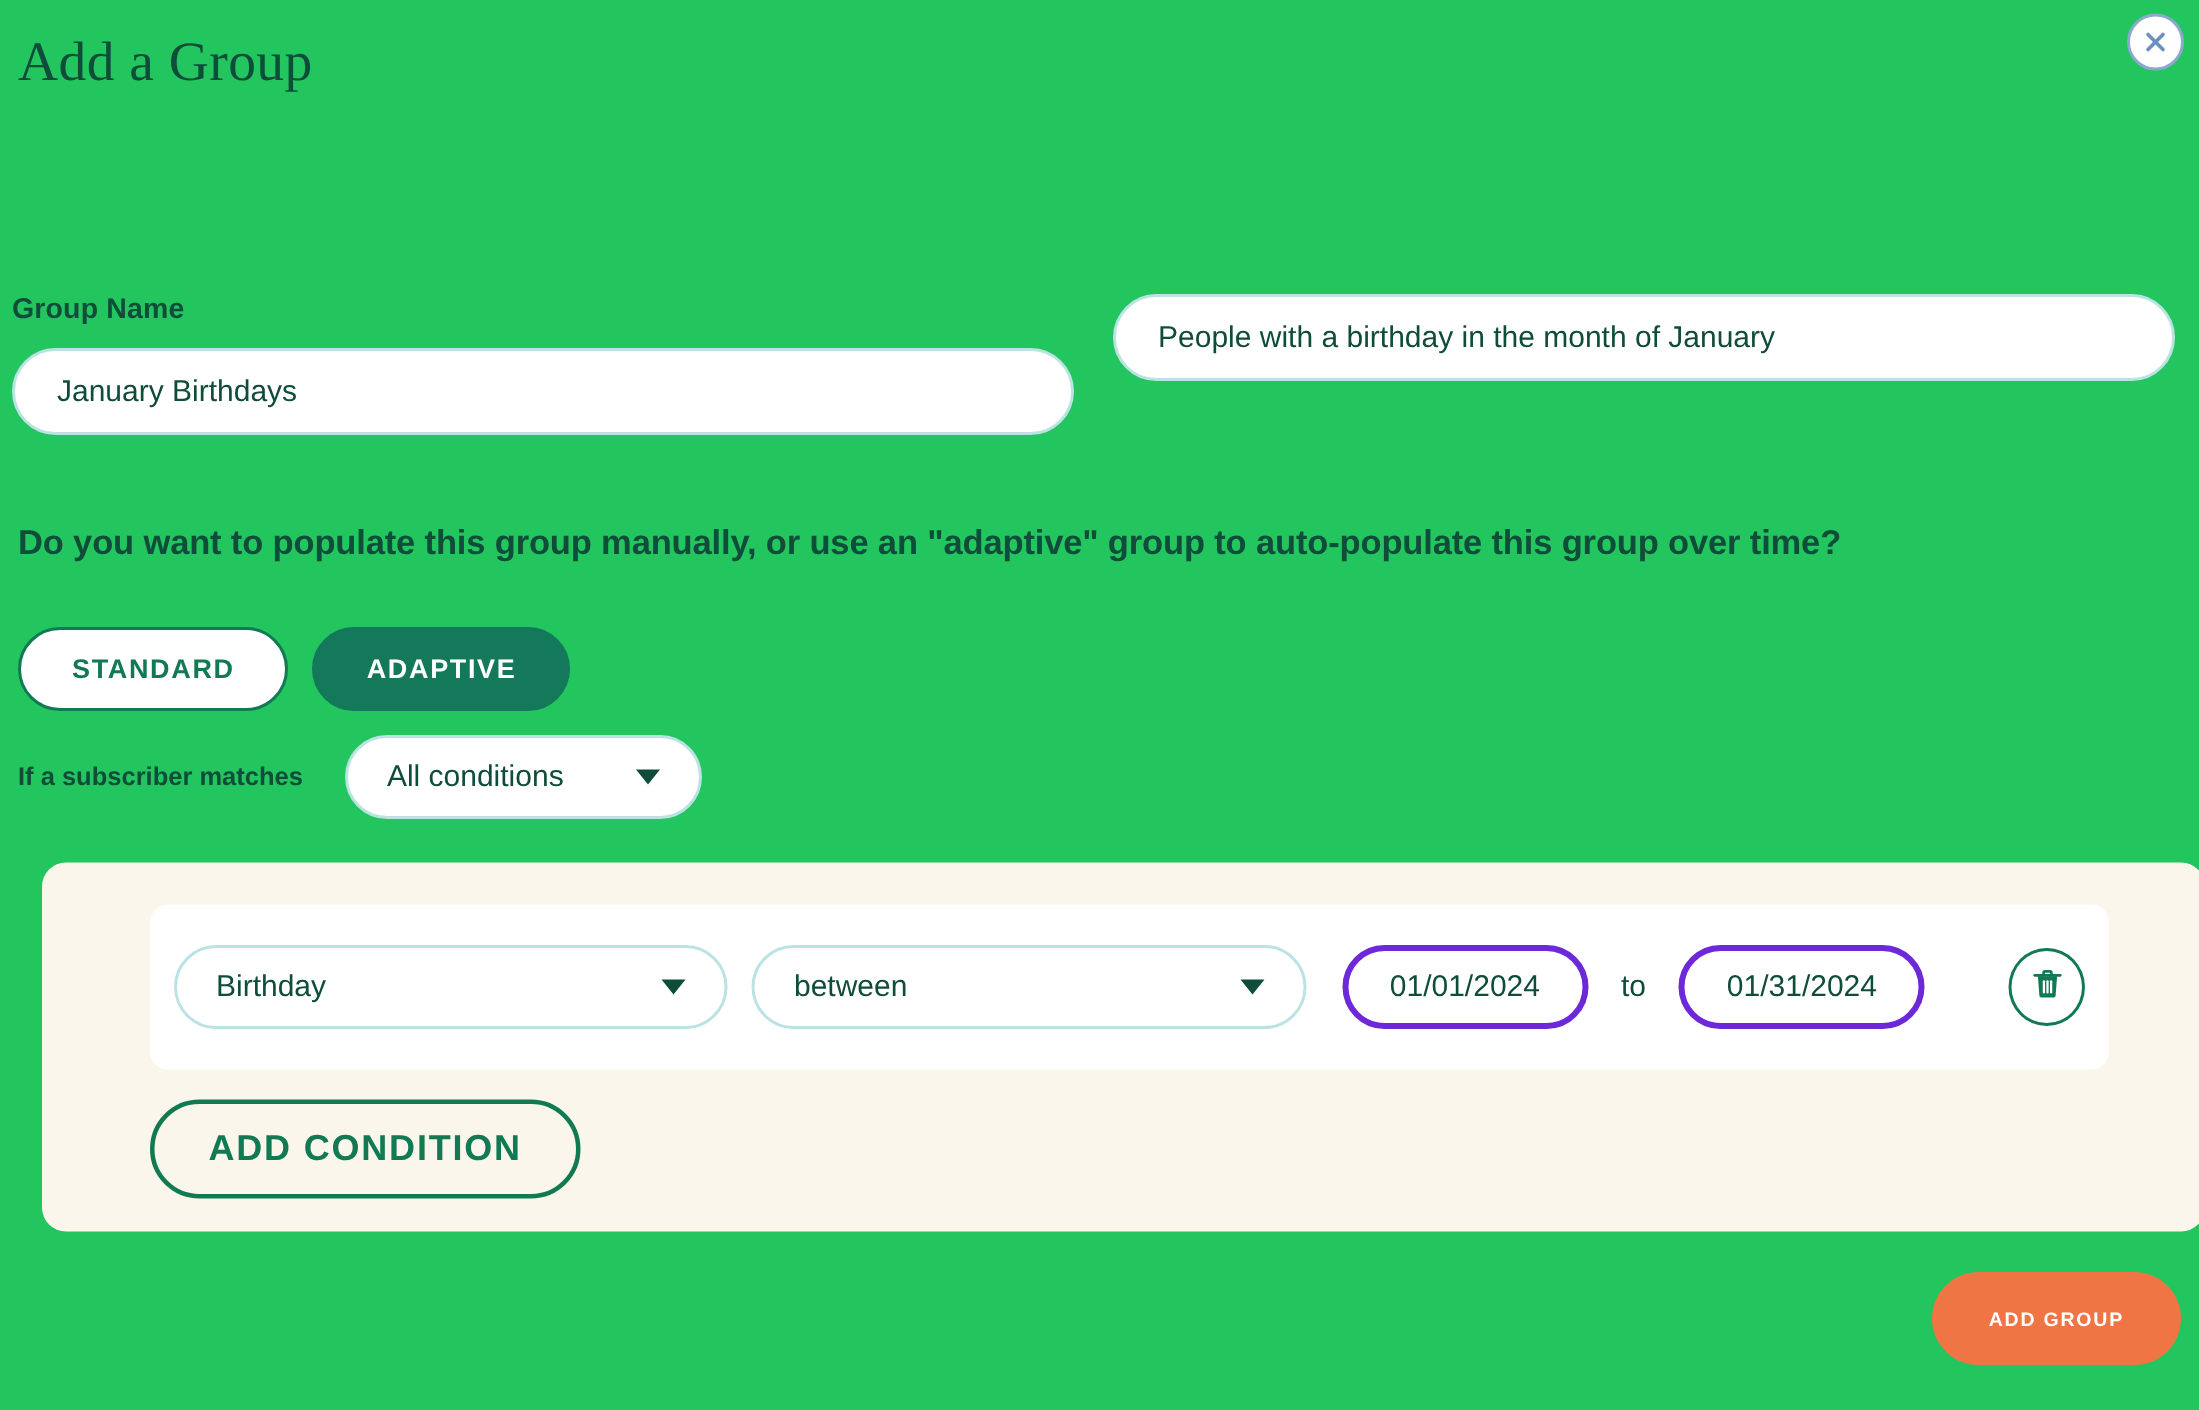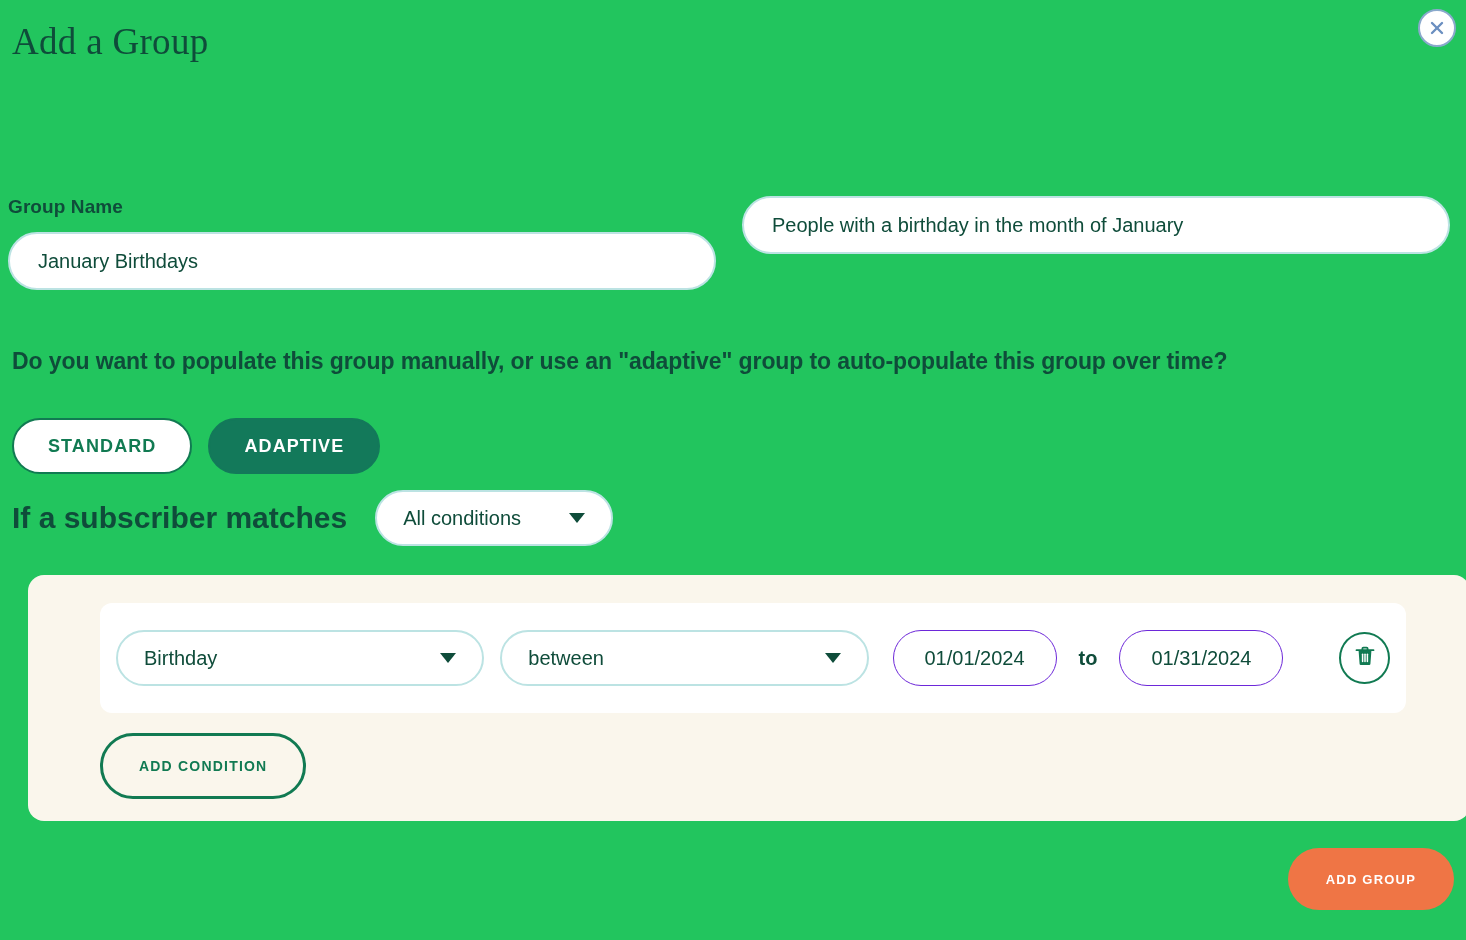--- a/index.html
+++ b/index.html
@@ -130,21 +130,21 @@
   
   .match-row {
     position: absolute;
     left: 12px;
     top: 490px;
     display: flex;
     align-items: center;
     gap: 28px;
   }
   .match-label {
-    font-size: 30px;
+    font-size: 17px;
     font-weight: 700;
     color: #0f4c3a;
     white-space: nowrap;
   }
   .select-pill {
     height: 56px;
     min-width: 238px;
     border: 2px solid #bce3e3;
     border-radius: 28px;
     background: #ffffff;
@@ -202,35 +202,35 @@
     padding: 0 26px;
     cursor: pointer;
   }
   .cond-select.field-sel { width: 378px; }
   .cond-select.op-sel { width: 378px; margin-left: 16px; }
   .cond-select .sel-text { font-size: 20px; color: #0f4c3a; }
 
   .date-input {
     width: 164px;
     height: 56px;
-    border: 1px solid #6d28d9;
+    border: 4px solid #6d28d9;
     border-radius: 28px;
     background: #ffffff;
     text-align: center;
     font-family: "Liberation Sans", sans-serif;
     font-size: 20px;
     color: #0f4c3a;
     outline: none;
     margin-left: 24px;
   }
   .to-label {
     font-size: 20px;
     color: #0f4c3a;
     margin: 0 0 0 22px;
-    font-weight: 700;
+    font-weight: 400;
     text-align: center;
   }
   .date-input.second { margin-left: 22px; }
 
   .delete-btn {
     width: 52px;
     height: 52px;
     border-radius: 50%;
     border: 2px solid #117a52;
     background: #ffffff;
@@ -245,21 +245,21 @@
     position: absolute;
     left: 72px;
     top: 158px;
     height: 66px;
     padding: 0 36px;
     border: 3px solid #117a52;
     border-radius: 33px;
     background: transparent;
     color: #117a52;
     font-family: "Liberation Sans", sans-serif;
-    font-size: 14px;
+    font-size: 24px;
     font-weight: 700;
     letter-spacing: 1.2px;
     cursor: pointer;
     display: flex;
     align-items: center;
   }
 
   
   .add-group-btn {
     position: absolute;

